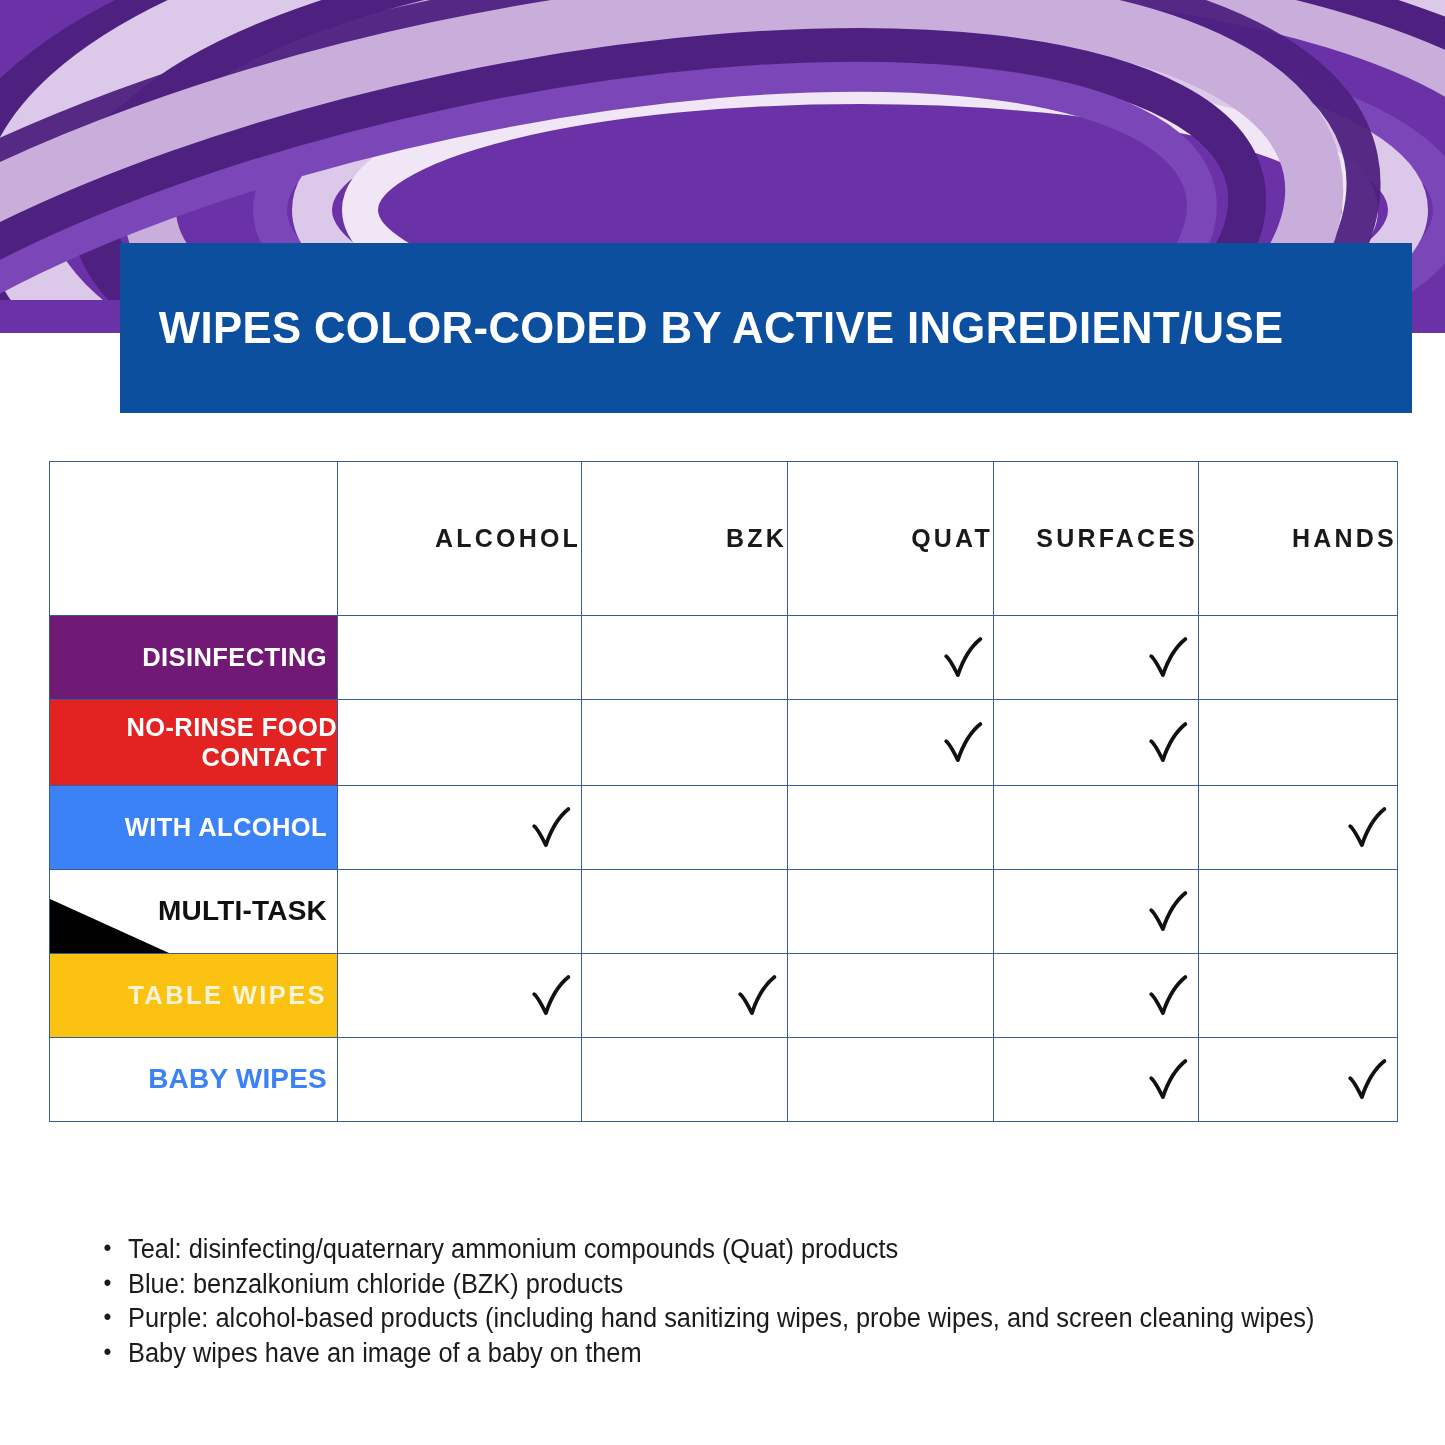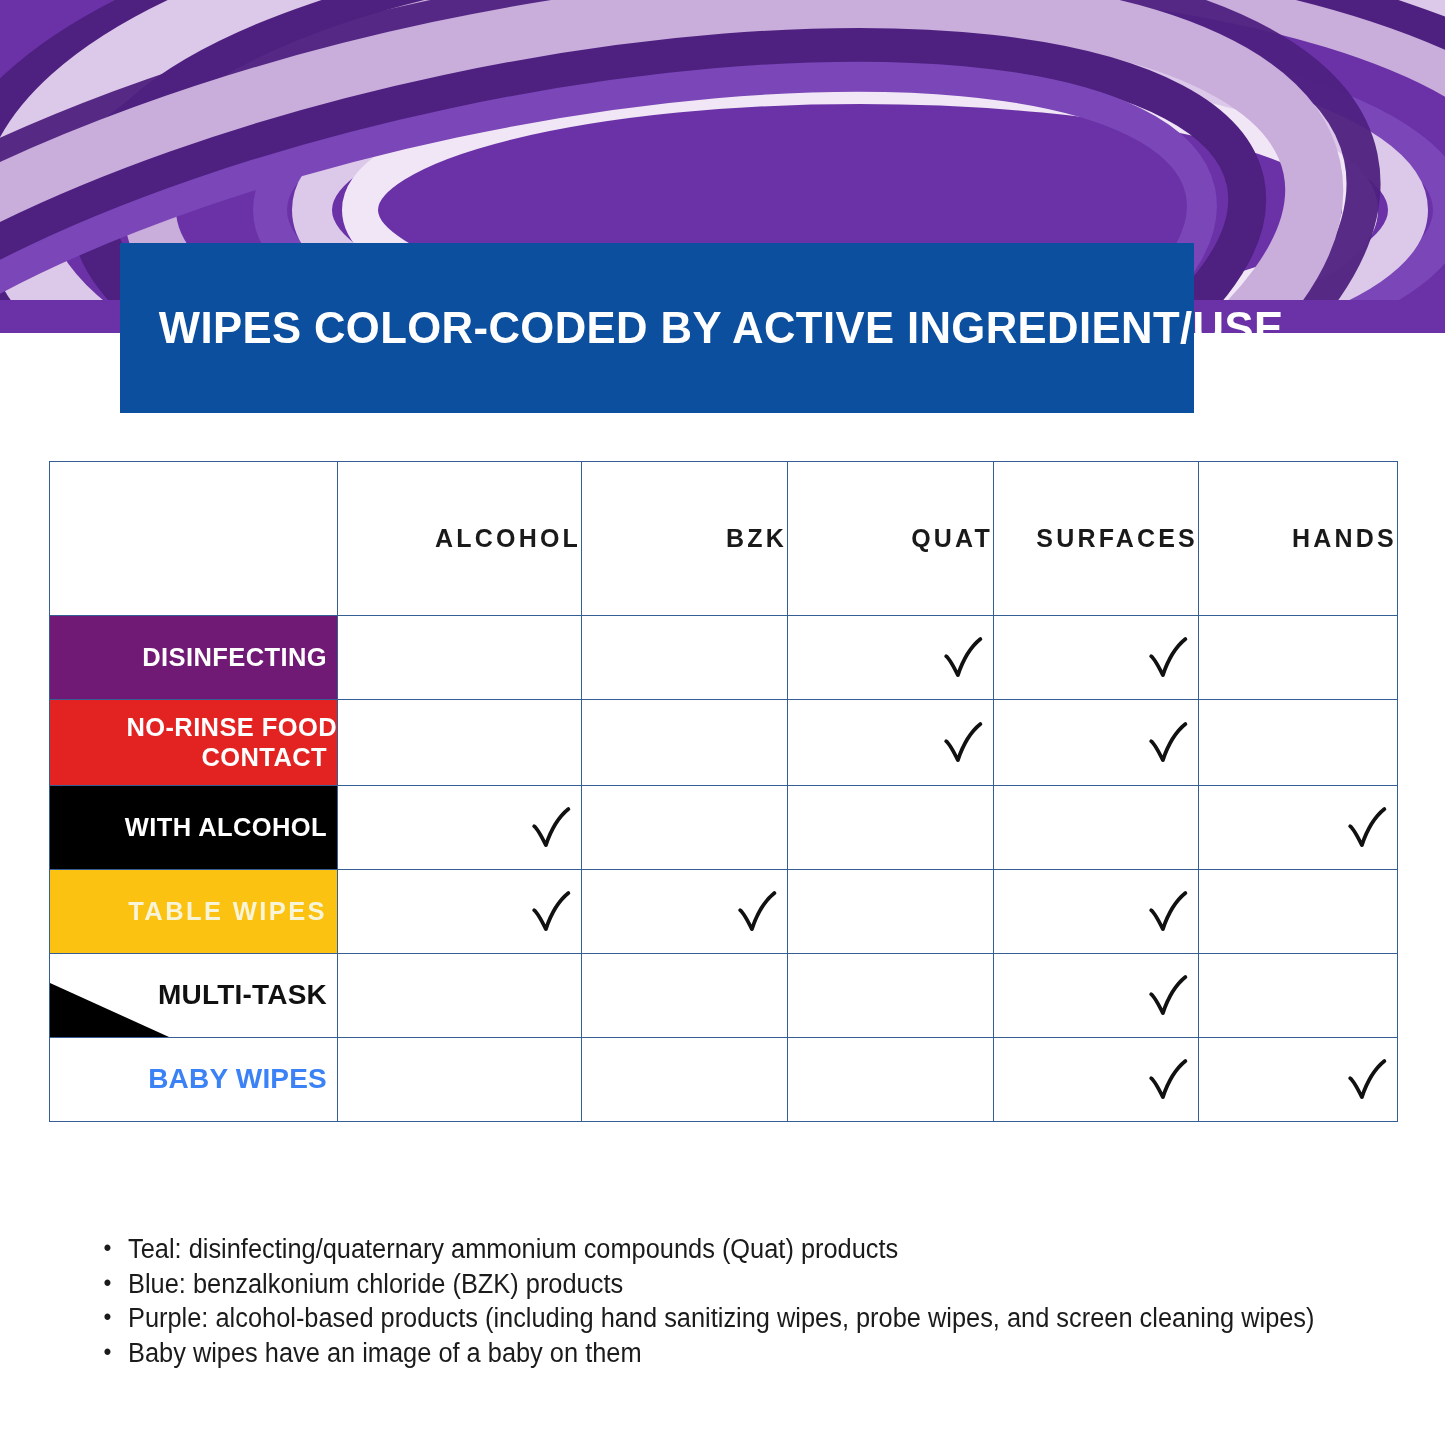--- a/index.html
+++ b/index.html
@@ -22,21 +22,21 @@
     background: #6B32A8;
     overflow: hidden;
   }
   #header-band svg { display: block; }
 
   
   #title-bar {
     position: absolute;
     left: 120px;
     top: 243px;
-    width: 1074px;
+    width: 1292px;
     height: 170px;
     background: #0B4F9E;
     z-index: 5;
     display: flex;
     align-items: center;
   }
   #title-text {
     color: #ffffff;
     font-family: "Liberation Sans Narrow", "Liberation Sans", sans-serif;
     font-weight: 700;
@@ -226,49 +226,49 @@
         <td class="cell-check"></td>
         <td class="cell-check"><svg class="check-glyph" viewBox="0 0 60 60">
             <path d="M8 28 C11 30 16 39 21 49 C24 40 31 21 46 9" fill="none" stroke="#111" stroke-width="4.2" stroke-linecap="round" stroke-linejoin="round"></path>
           </svg></td>
         <td class="cell-check"><svg class="check-glyph" viewBox="0 0 60 60">
             <path d="M8 28 C11 30 16 39 21 49 C24 40 31 21 46 9" fill="none" stroke="#111" stroke-width="4.2" stroke-linecap="round" stroke-linejoin="round"></path>
           </svg></td>
         <td class="cell-check"></td>
       </tr>
       <tr>
-        <td style="background: #000000;"><span class="rowlabel" style="color: rgb(255, 255, 255);">WITH ALCOHOL</span></td>
-        <td class="cell-check"><svg class="check-glyph" viewBox="0 0 60 60">
-            <path d="M8 28 C11 30 16 39 21 49 C24 40 31 21 46 9" fill="none" stroke="#111" stroke-width="4.2" stroke-linecap="round" stroke-linejoin="round"></path>
-          </svg></td>
-        <td class="cell-check"></td>
-        <td class="cell-check"></td>
-        <td class="cell-check"></td>
-        <td class="cell-check"><svg class="check-glyph" viewBox="0 0 60 60">
-            <path d="M8 28 C11 30 16 39 21 49 C24 40 31 21 46 9" fill="none" stroke="#111" stroke-width="4.2" stroke-linecap="round" stroke-linejoin="round"></path>
-          </svg></td>
+        <td style="background: #3b82f6;"><span class="rowlabel" style="color: rgb(255, 255, 255);">WITH ALCOHOL</span></td>
+        <td class="cell-check"><svg class="check-glyph" viewBox="0 0 60 60">
+            <path d="M8 28 C11 30 16 39 21 49 C24 40 31 21 46 9" fill="none" stroke="#111" stroke-width="4.2" stroke-linecap="round" stroke-linejoin="round"></path>
+          </svg></td>
+        <td class="cell-check"></td>
+        <td class="cell-check"></td>
+        <td class="cell-check"></td>
+        <td class="cell-check"><svg class="check-glyph" viewBox="0 0 60 60">
+            <path d="M8 28 C11 30 16 39 21 49 C24 40 31 21 46 9" fill="none" stroke="#111" stroke-width="4.2" stroke-linecap="round" stroke-linejoin="round"></path>
+          </svg></td>
+      </tr>
+      <tr>
+        <td class="tri-cell" style="background: rgb(255, 255, 255);"><span class="rowlabel plain" style="color: rgb(17, 17, 17);">MULTI-TASK</span><div class="corner-triangle"></div></td>
+        <td class="cell-check"></td>
+        <td class="cell-check"></td>
+        <td class="cell-check"></td>
+        <td class="cell-check"><svg class="check-glyph" viewBox="0 0 60 60">
+            <path d="M8 28 C11 30 16 39 21 49 C24 40 31 21 46 9" fill="none" stroke="#111" stroke-width="4.2" stroke-linecap="round" stroke-linejoin="round"></path>
+          </svg></td>
+        <td class="cell-check"></td>
       </tr>
       <tr>
         <td style="background: rgb(251, 194, 17);"><span class="rowlabel spaced" style="color: rgb(247, 244, 216);">TABLE WIPES</span></td>
         <td class="cell-check"><svg class="check-glyph" viewBox="0 0 60 60">
             <path d="M8 28 C11 30 16 39 21 49 C24 40 31 21 46 9" fill="none" stroke="#111" stroke-width="4.2" stroke-linecap="round" stroke-linejoin="round"></path>
           </svg></td>
         <td class="cell-check"><svg class="check-glyph" viewBox="0 0 60 60">
             <path d="M8 28 C11 30 16 39 21 49 C24 40 31 21 46 9" fill="none" stroke="#111" stroke-width="4.2" stroke-linecap="round" stroke-linejoin="round"></path>
           </svg></td>
-        <td class="cell-check"></td>
-        <td class="cell-check"><svg class="check-glyph" viewBox="0 0 60 60">
-            <path d="M8 28 C11 30 16 39 21 49 C24 40 31 21 46 9" fill="none" stroke="#111" stroke-width="4.2" stroke-linecap="round" stroke-linejoin="round"></path>
-          </svg></td>
-        <td class="cell-check"></td>
-      </tr>
-      <tr>
-        <td class="tri-cell" style="background: rgb(255, 255, 255);"><span class="rowlabel plain" style="color: rgb(17, 17, 17);">MULTI-TASK</span><div class="corner-triangle"></div></td>
-        <td class="cell-check"></td>
-        <td class="cell-check"></td>
         <td class="cell-check"></td>
         <td class="cell-check"><svg class="check-glyph" viewBox="0 0 60 60">
             <path d="M8 28 C11 30 16 39 21 49 C24 40 31 21 46 9" fill="none" stroke="#111" stroke-width="4.2" stroke-linecap="round" stroke-linejoin="round"></path>
           </svg></td>
         <td class="cell-check"></td>
       </tr>
       <tr>
         <td style="background: rgb(255, 255, 255);"><span class="rowlabel plain" style="color: #3b82f6; margin-top: 28px;">BABY WIPES</span></td>
         <td class="cell-check"></td>
         <td class="cell-check"></td>

